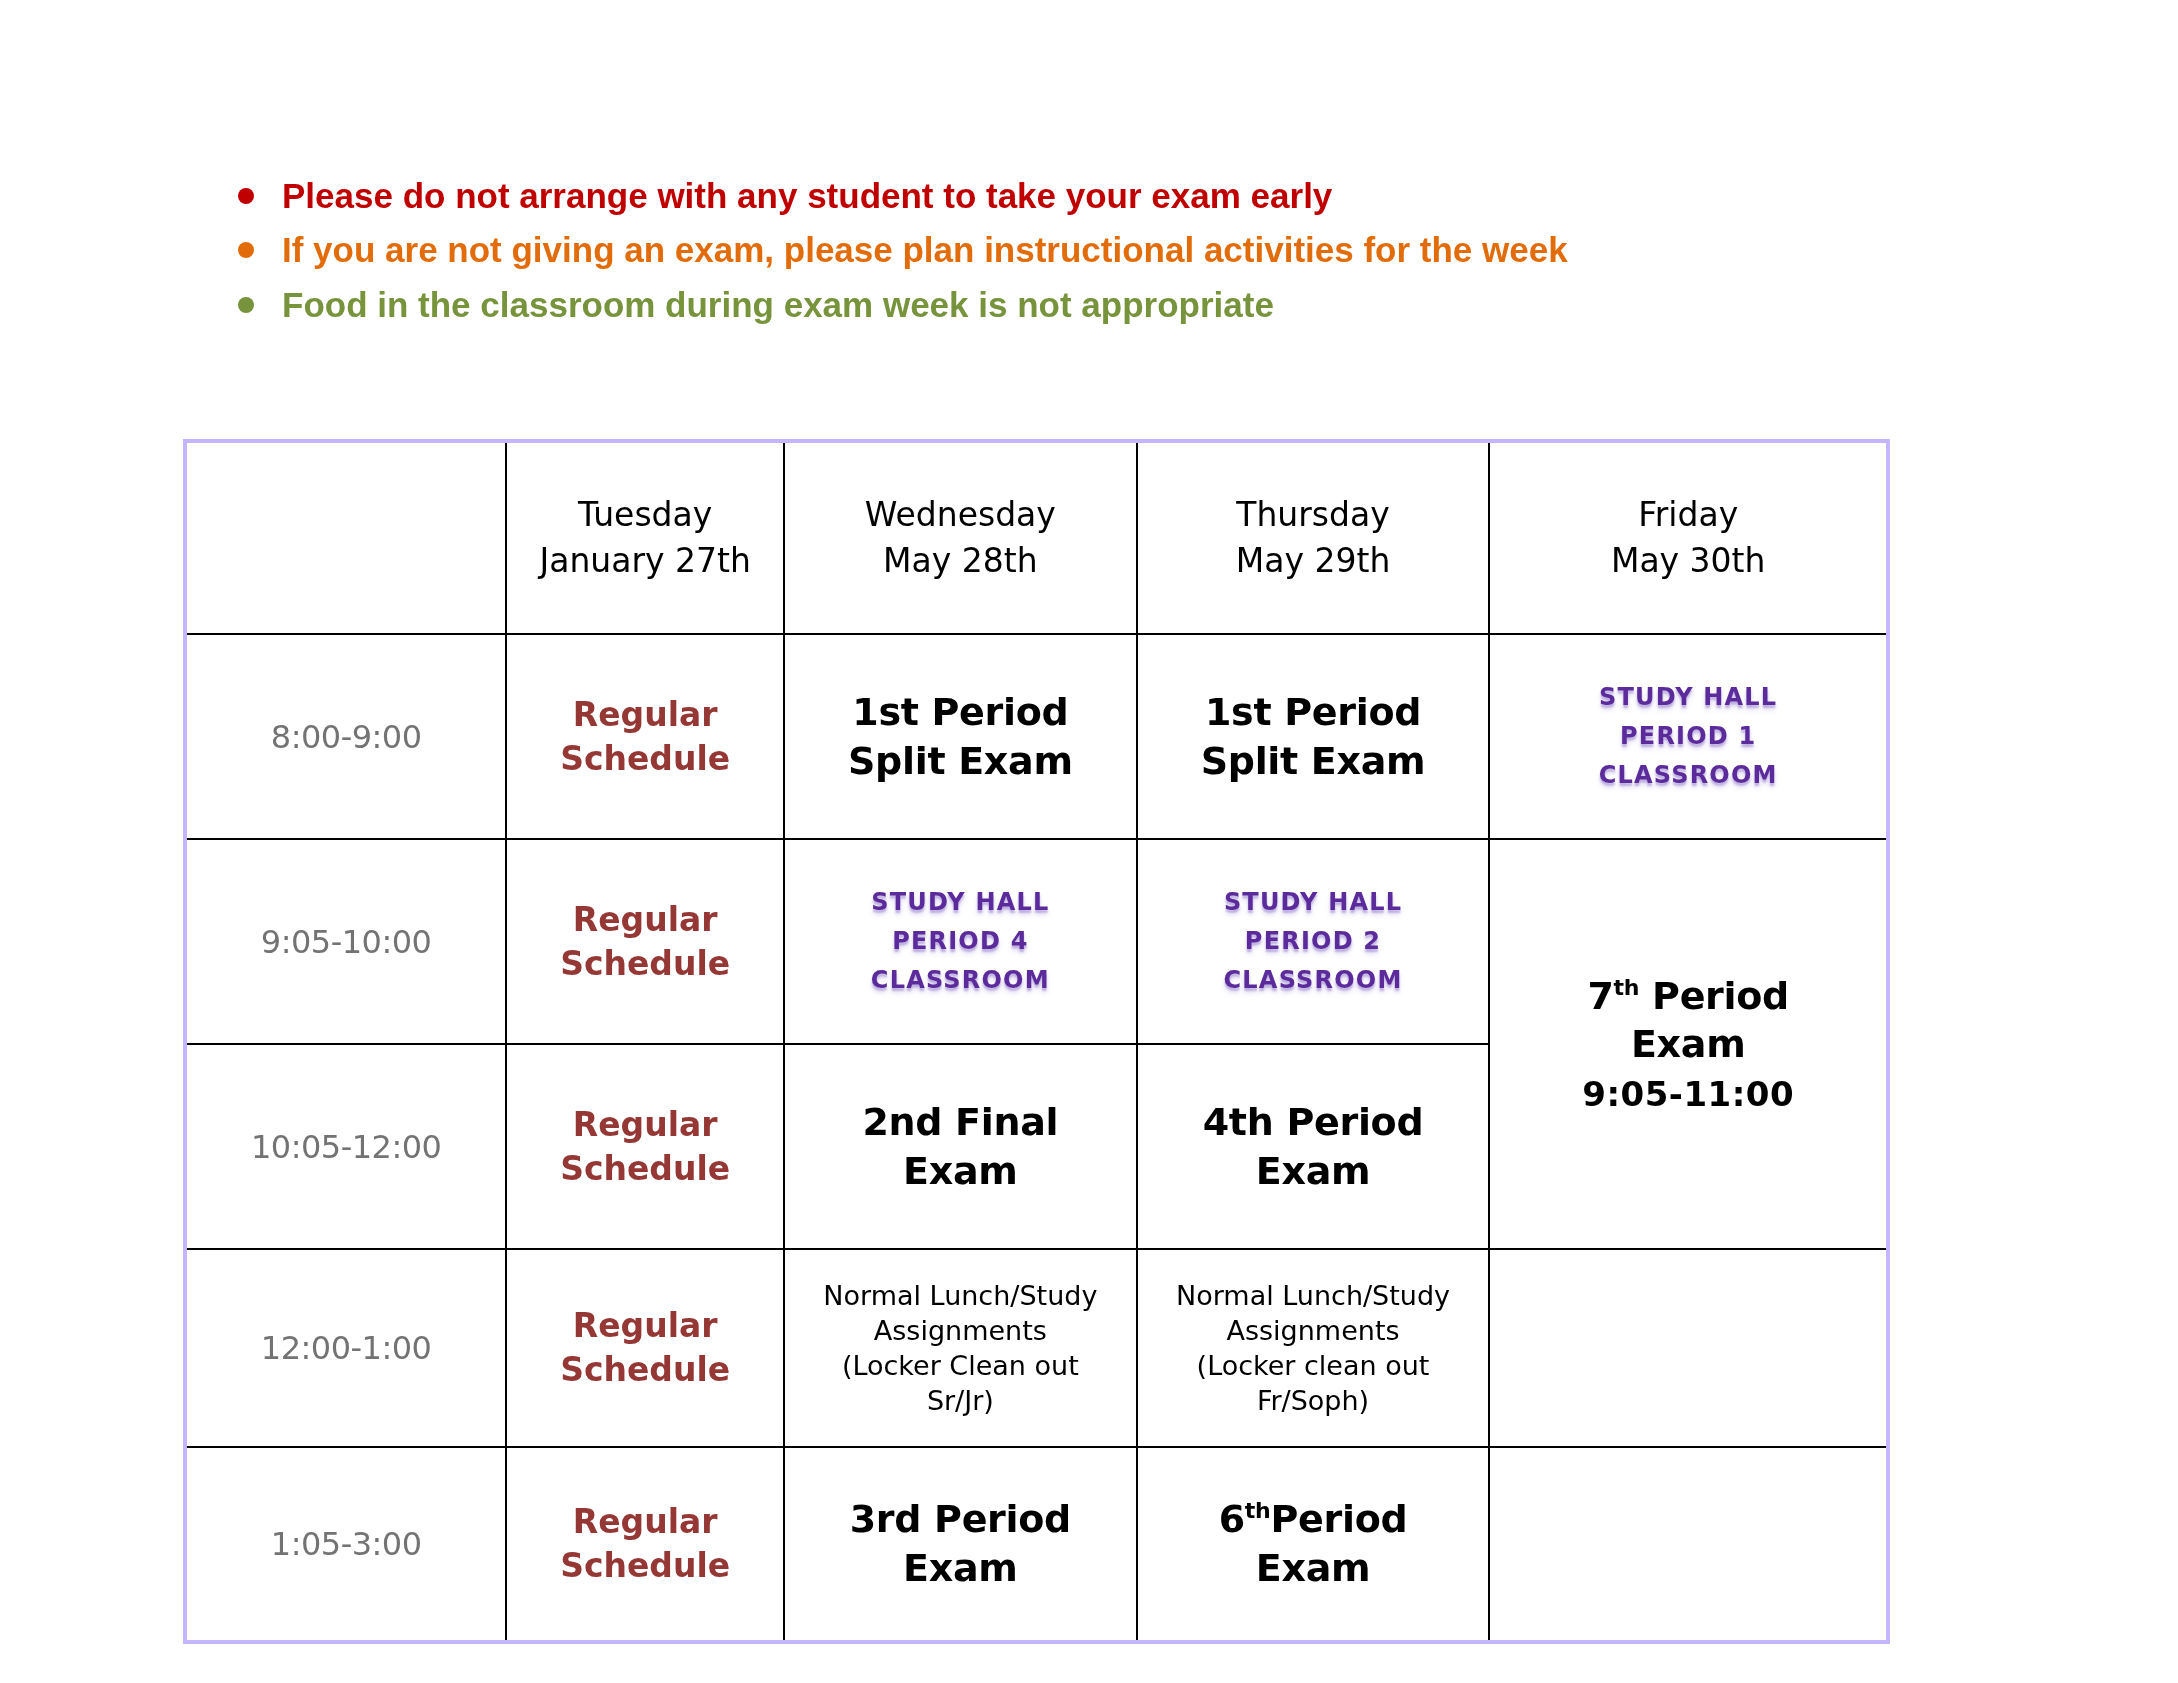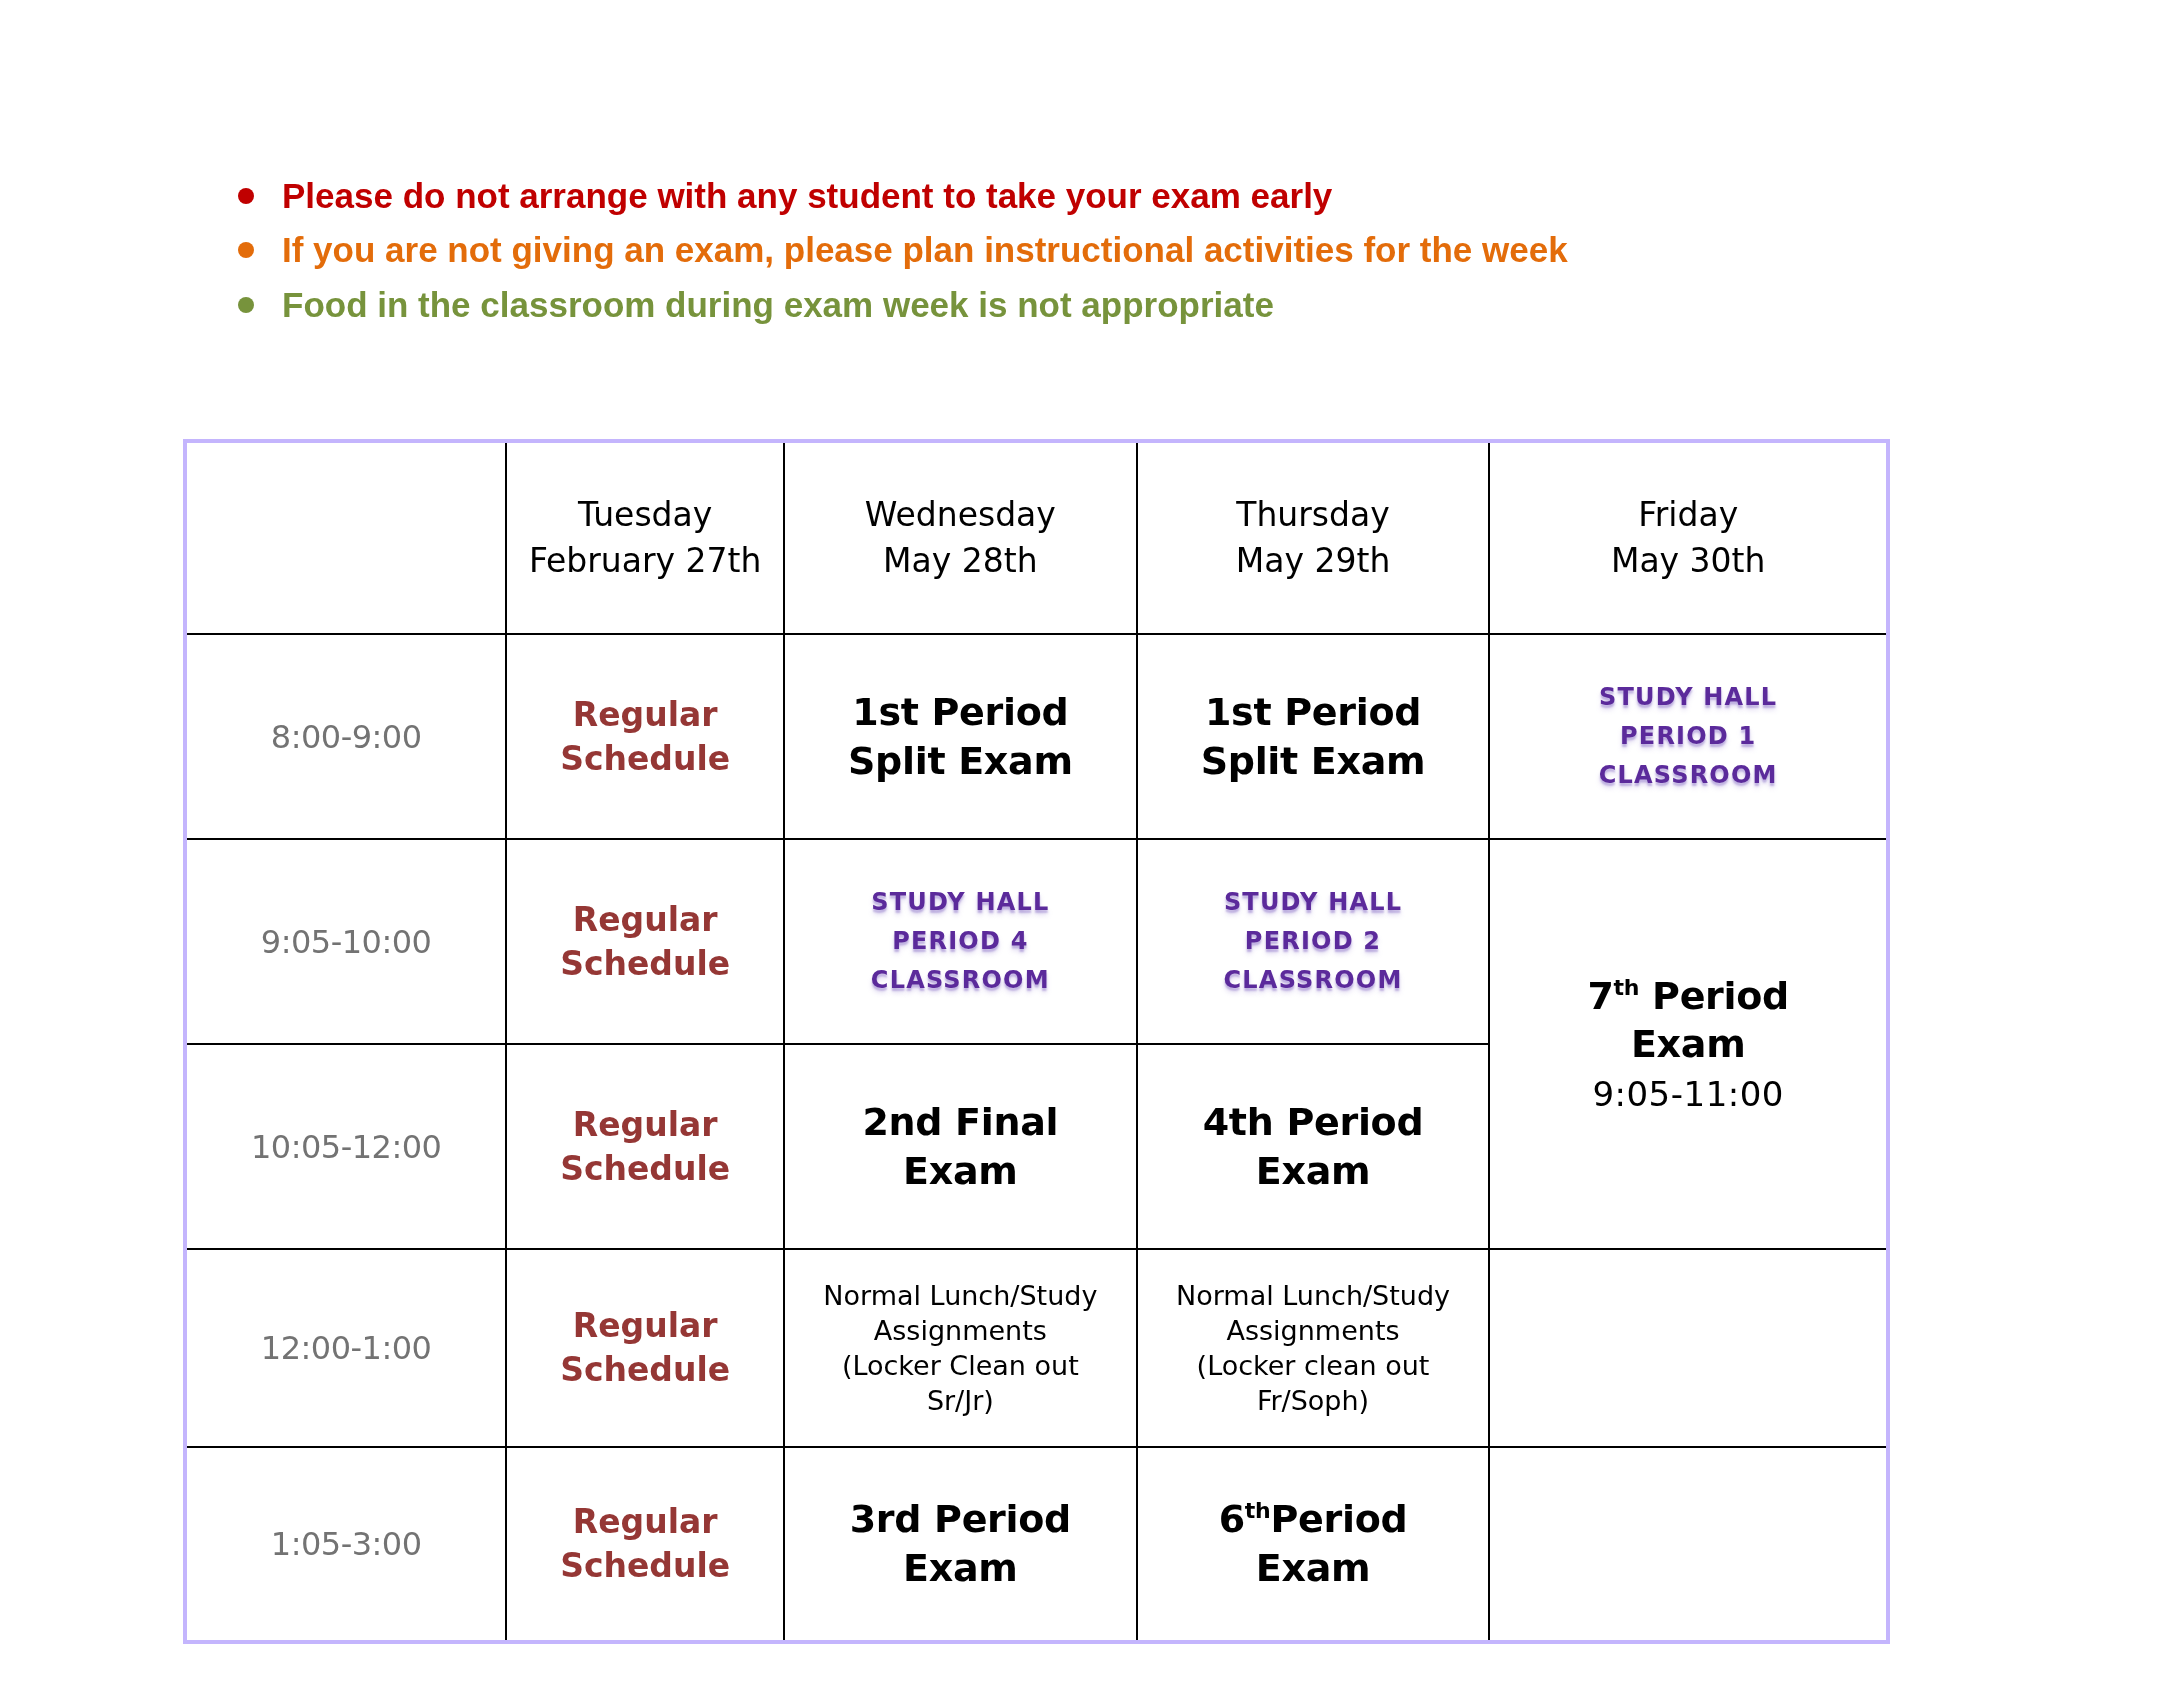--- a/index.html
+++ b/index.html
@@ -128,21 +128,21 @@
     color: #000000;
     letter-spacing: -0.3px;
   }
   .exam sup {
     font-size: 0.58em;
     vertical-align: super;
     line-height: 0;
   }
   .exam .sub-time {
     display: block;
-    font-weight: normal;
+    font-weight: bold;
     font-size: 34px;
     letter-spacing: 0.5px;
     margin-top: 4px;
   }
   .lunch {
     font-family: "DejaVu Sans", sans-serif;
     font-size: 27px;
     line-height: 1.3;
     color: #000000;
     font-weight: 400;
@@ -194,21 +194,21 @@
           <col class="c-fri">
       </colgroup>
       <tbody>
 
         <tr class="r-head">
           <td>
             <span class="day-head"></span>
           </td>
           <td>
             <div class="day-head">Tuesday</div>
-            <div class="day-head">February 27th</div>
+            <div class="day-head">January 27th</div>
           </td>
           <td>
             <div class="day-head">Wednesday</div>
             <div class="day-head">May 28th</div>
           </td>
           <td>
             <div class="day-head">Thursday</div>
             <div class="day-head">May 29th</div>
           </td>
           <td>

